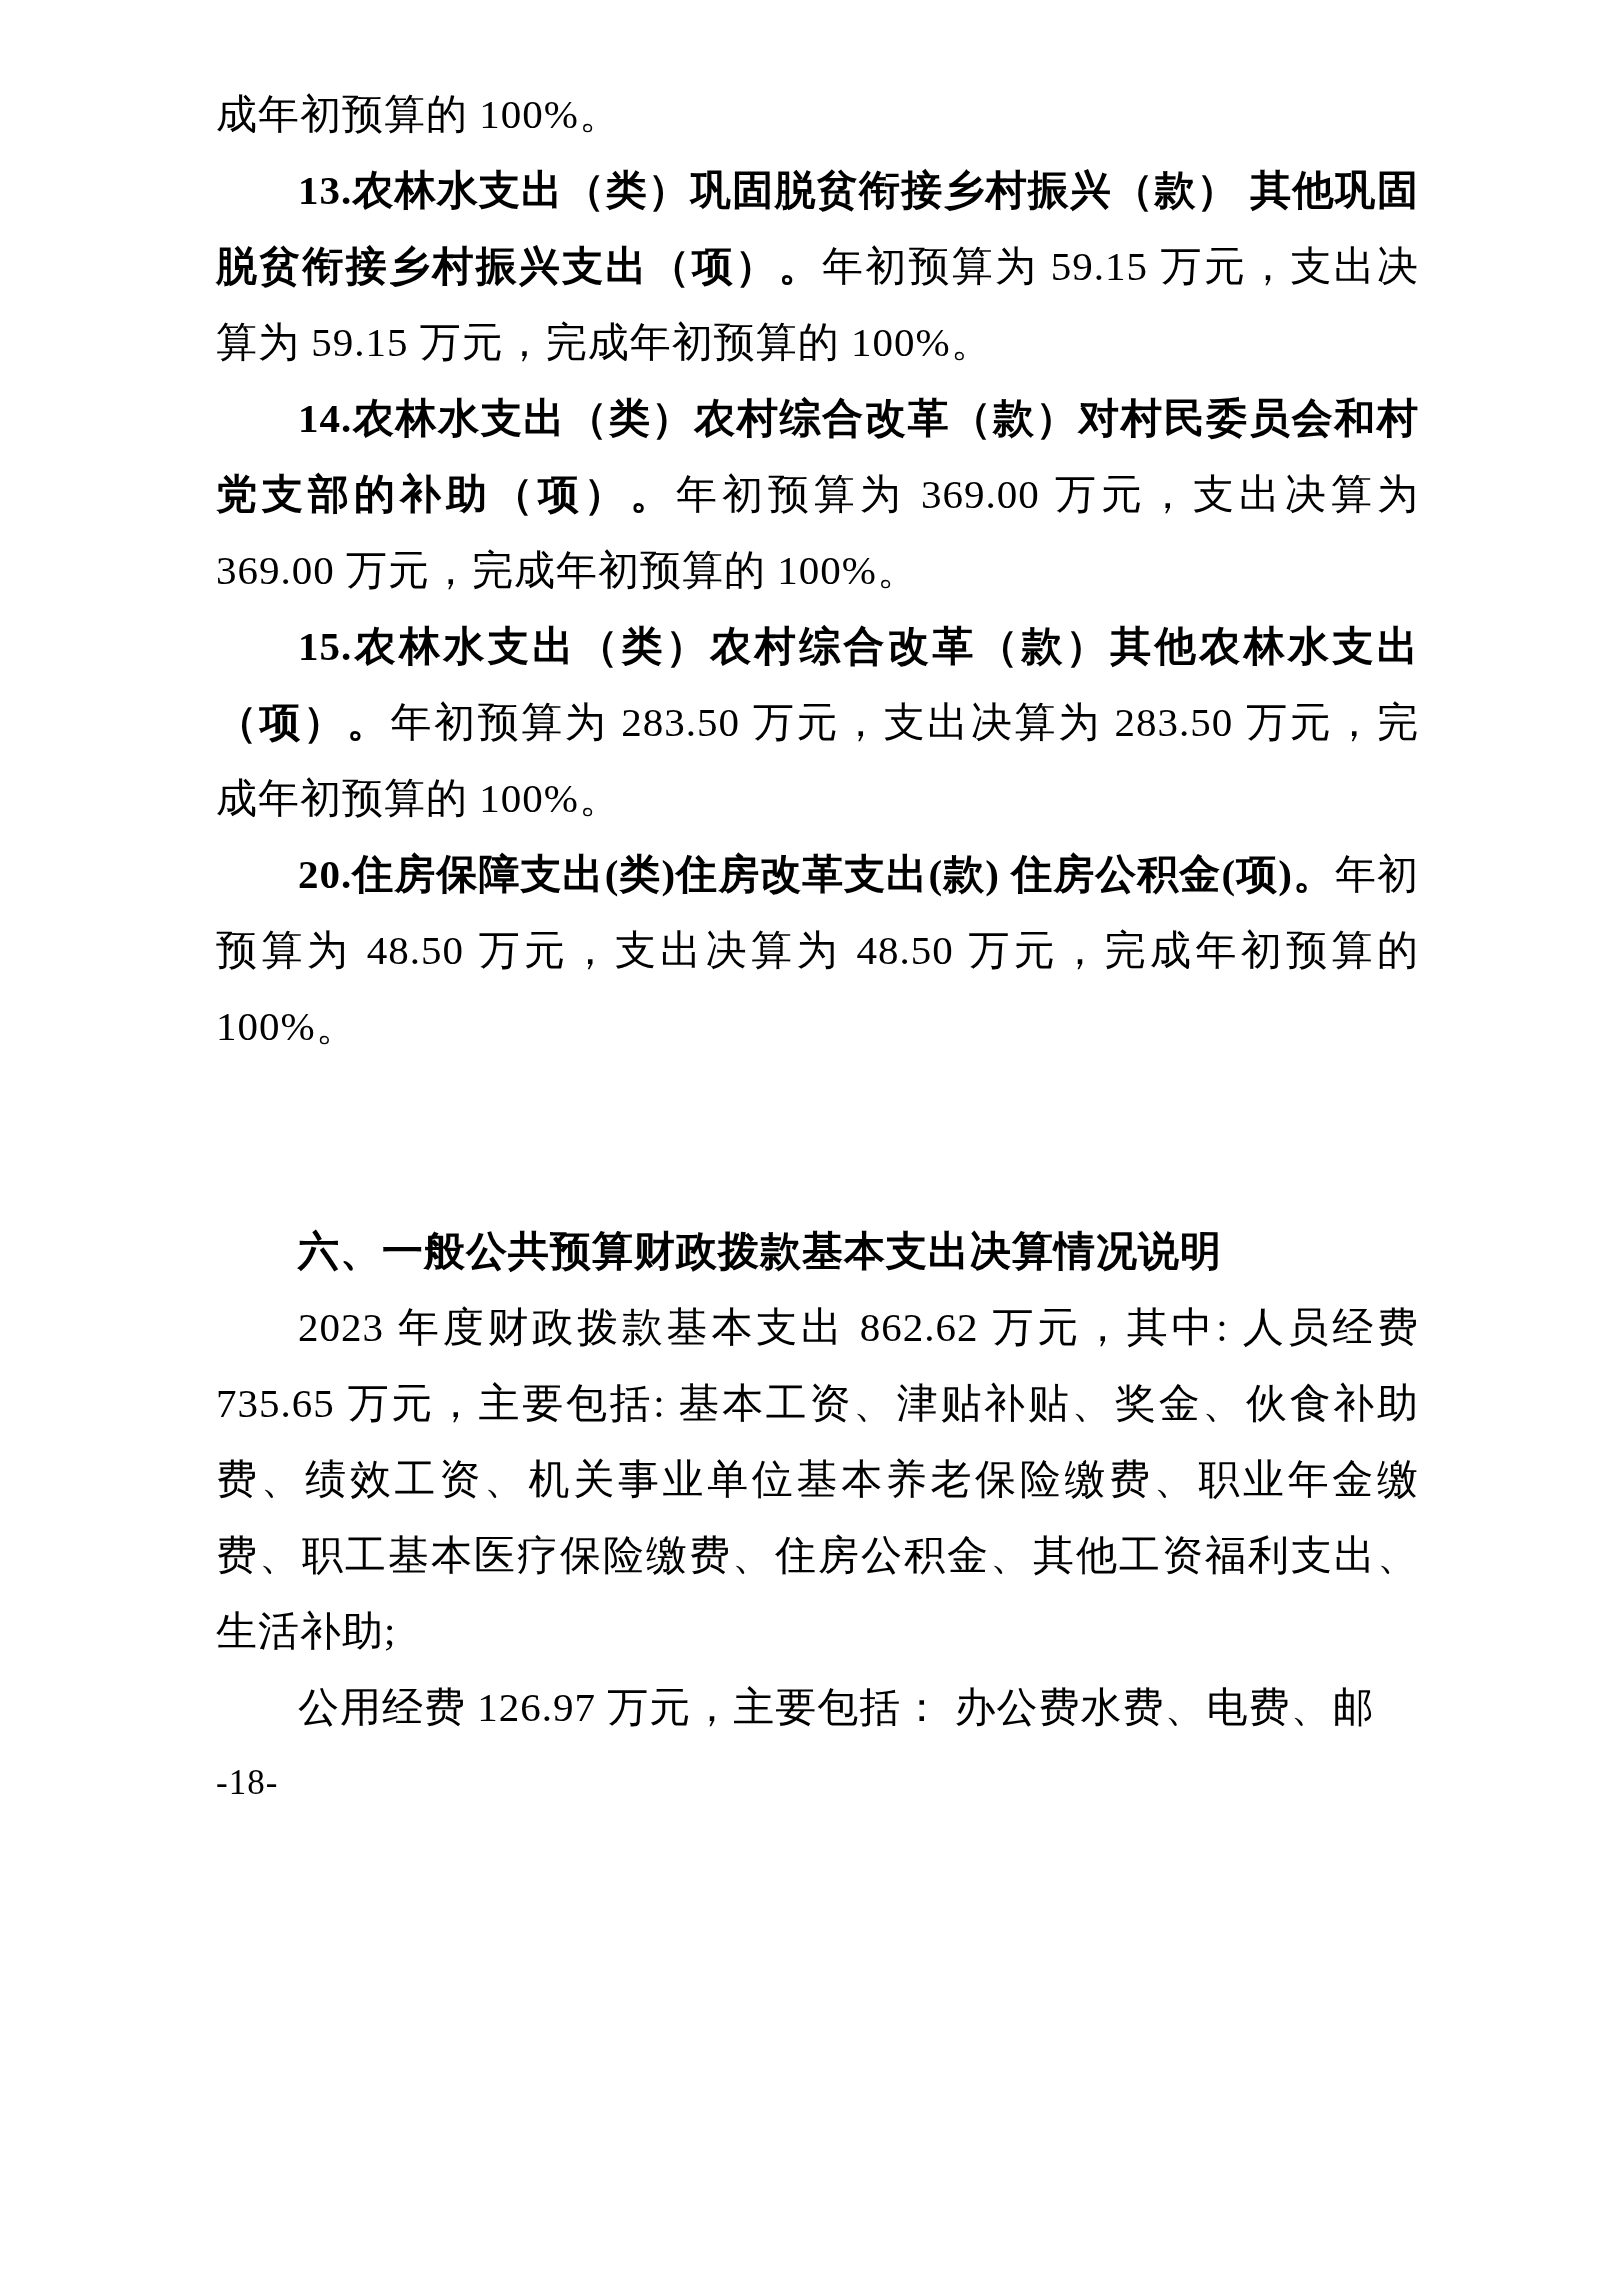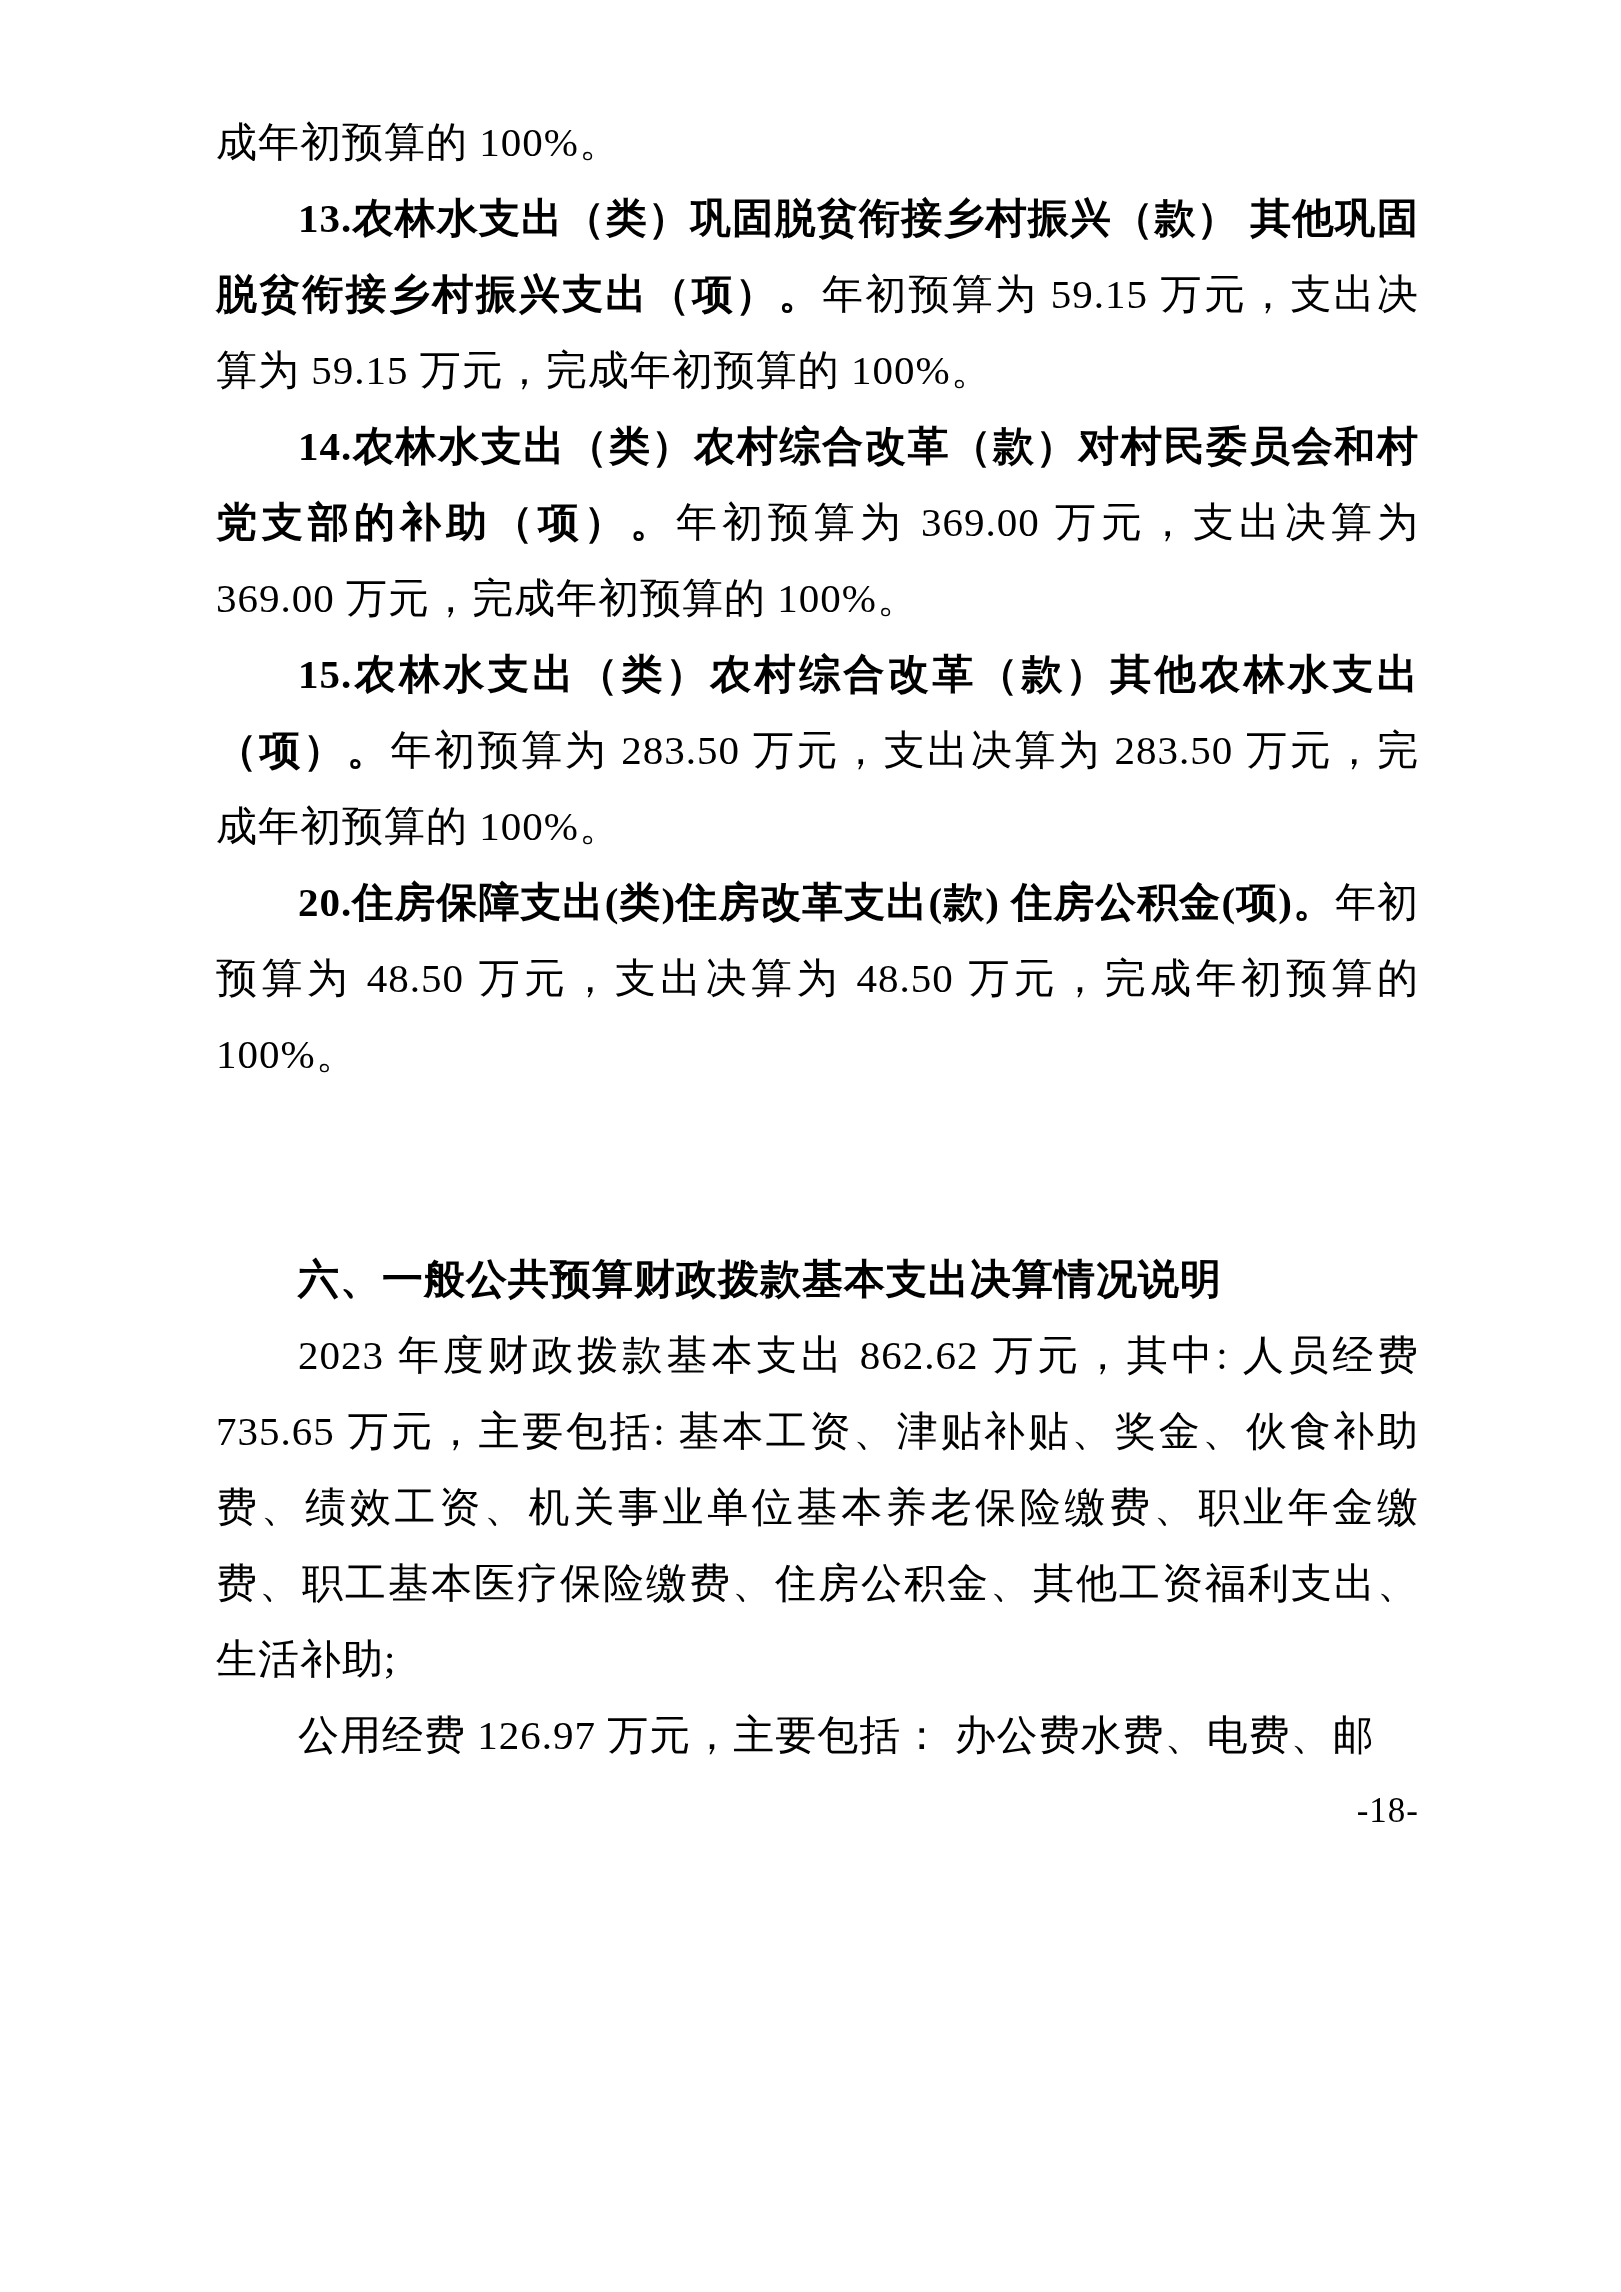--- a/index.html
+++ b/index.html
@@ -8,21 +8,21 @@
     width: 1621px;
     height: 2293px;
     position: relative;
     font-family: "Liberation Serif", "DejaVu Serif", serif;
     color: #000000;
     overflow: hidden;
   }
   .page {
     position: absolute;
     inset: 0;
-    padding: 104px 202px 0 216px;
+    padding: 76px 202px 0 216px;
   }
   .para {
     font-size: 41px;
     line-height: 76px;
     text-align: justify;
     letter-spacing: 1px;
   }
   .indent { text-indent: 2em; font-family: Liberation Serif, serif; }
   .bold-run { font-weight: bold; }
   .section-heading {
@@ -30,21 +30,21 @@
     font-weight: bold;
     font-size: 41px;
     line-height: 76px;
     text-indent: 2em;
     margin-top: 149px;
     letter-spacing: 1px;
   }
   .page-number {
     font-size: 35px;
     line-height: 59px;
-    text-align: right;
+    text-align: left;
     margin-top: 7.8px;
     letter-spacing: 1px;
   }
 </style>
 </head>
 <body>
 
 <div class="page">
 
   <p class="para">成年初预算的 100%。</p>

